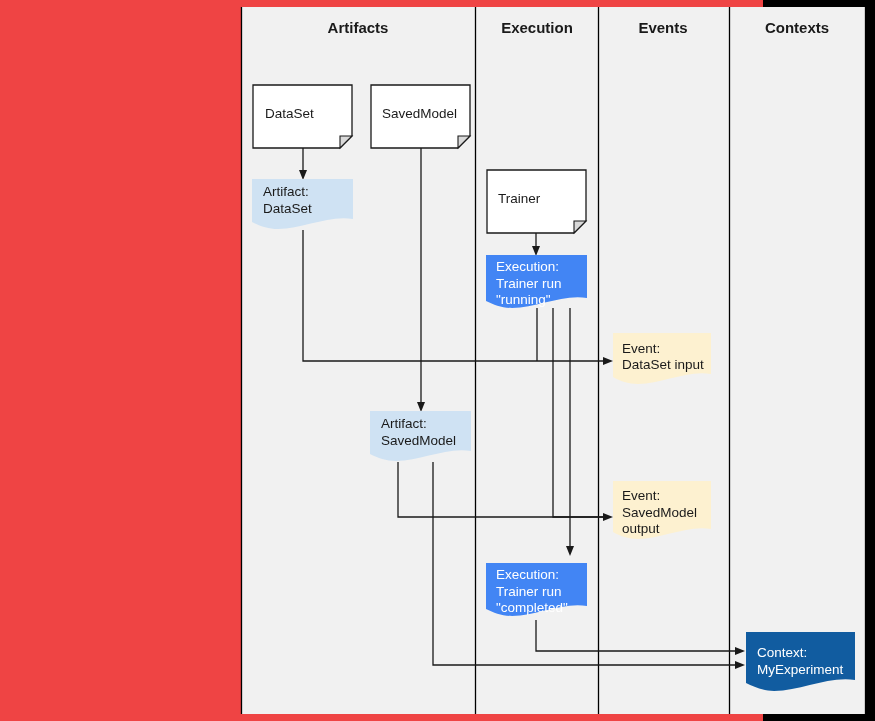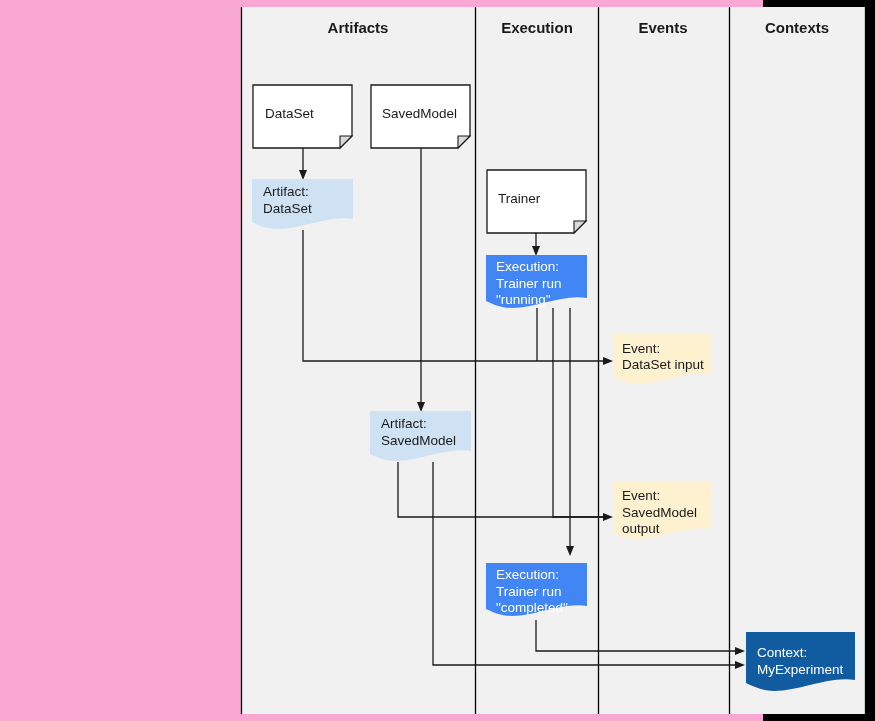--- a/index.html
+++ b/index.html
@@ -7,21 +7,21 @@
     padding: 0;
     background: #000000;
     width: 875px;
     height: 721px;
     overflow: hidden;
   }
   #root {
     position: relative;
     width: 763px;
     height: 721px;
-    background: #f9a8d4;
+    background: #ef4444;
     font-family: "Liberation Sans", sans-serif;
   }
   #diagram {
     position: absolute;
     left: 0;
     top: 0;
   }
   .swimlane-bg { fill: #f1f1f1; }
   .swimlane-divider { stroke: #000000; stroke-width: 1.3; fill: none; }
   .lane-title {

